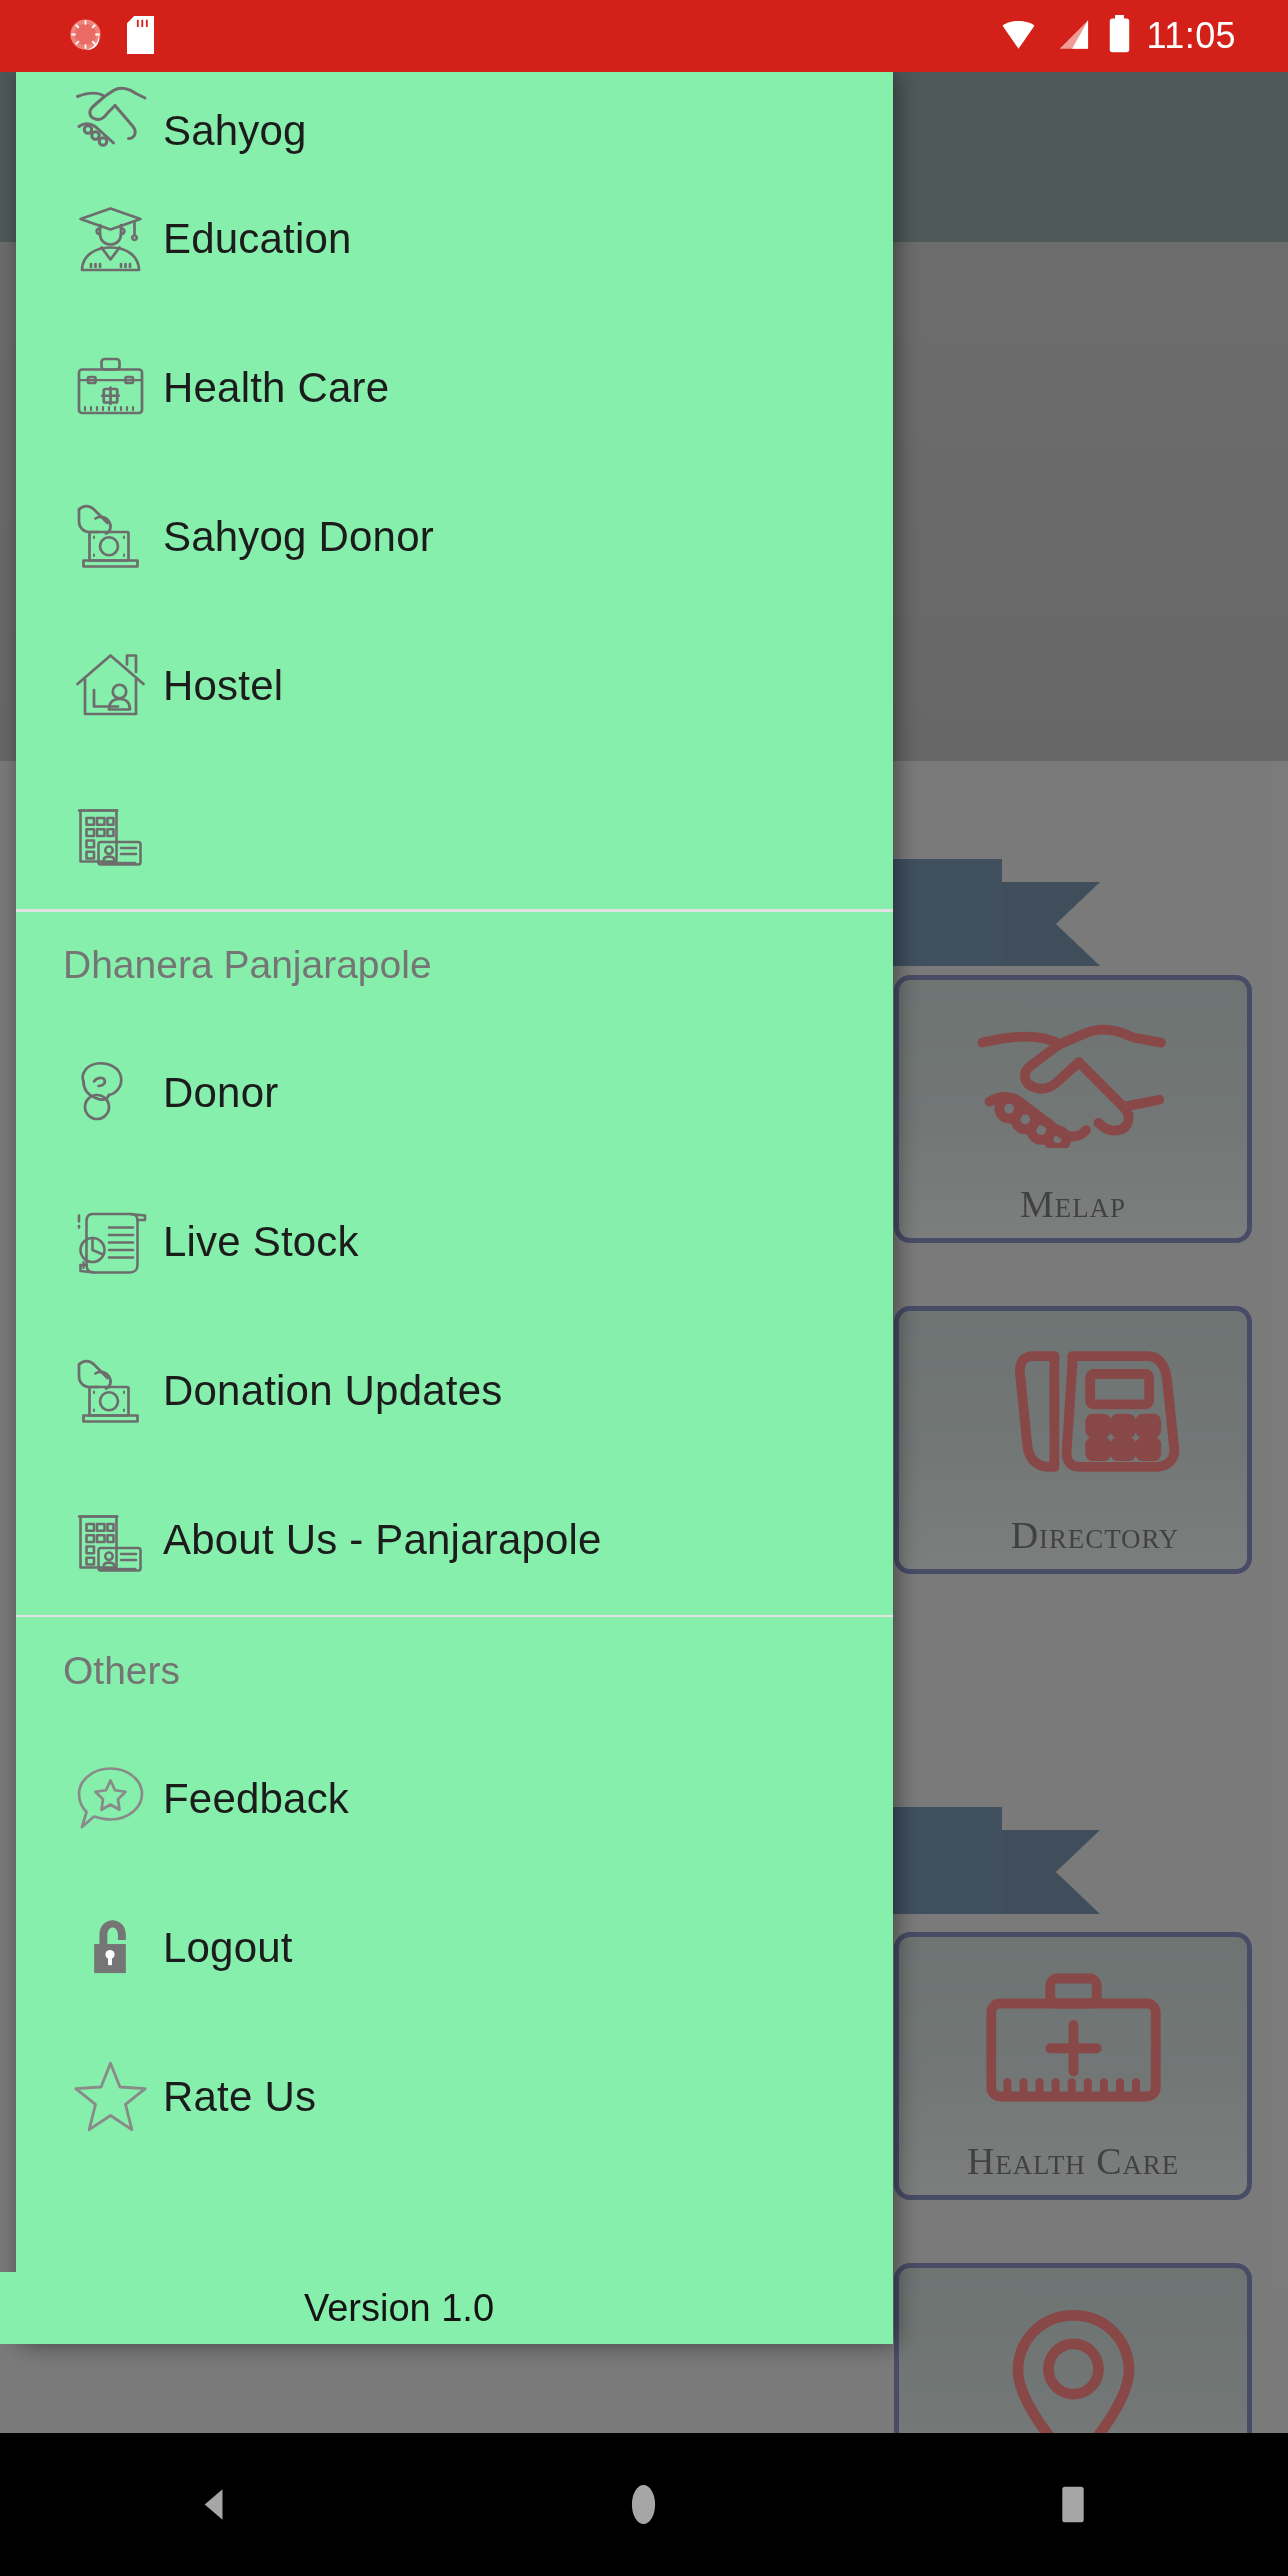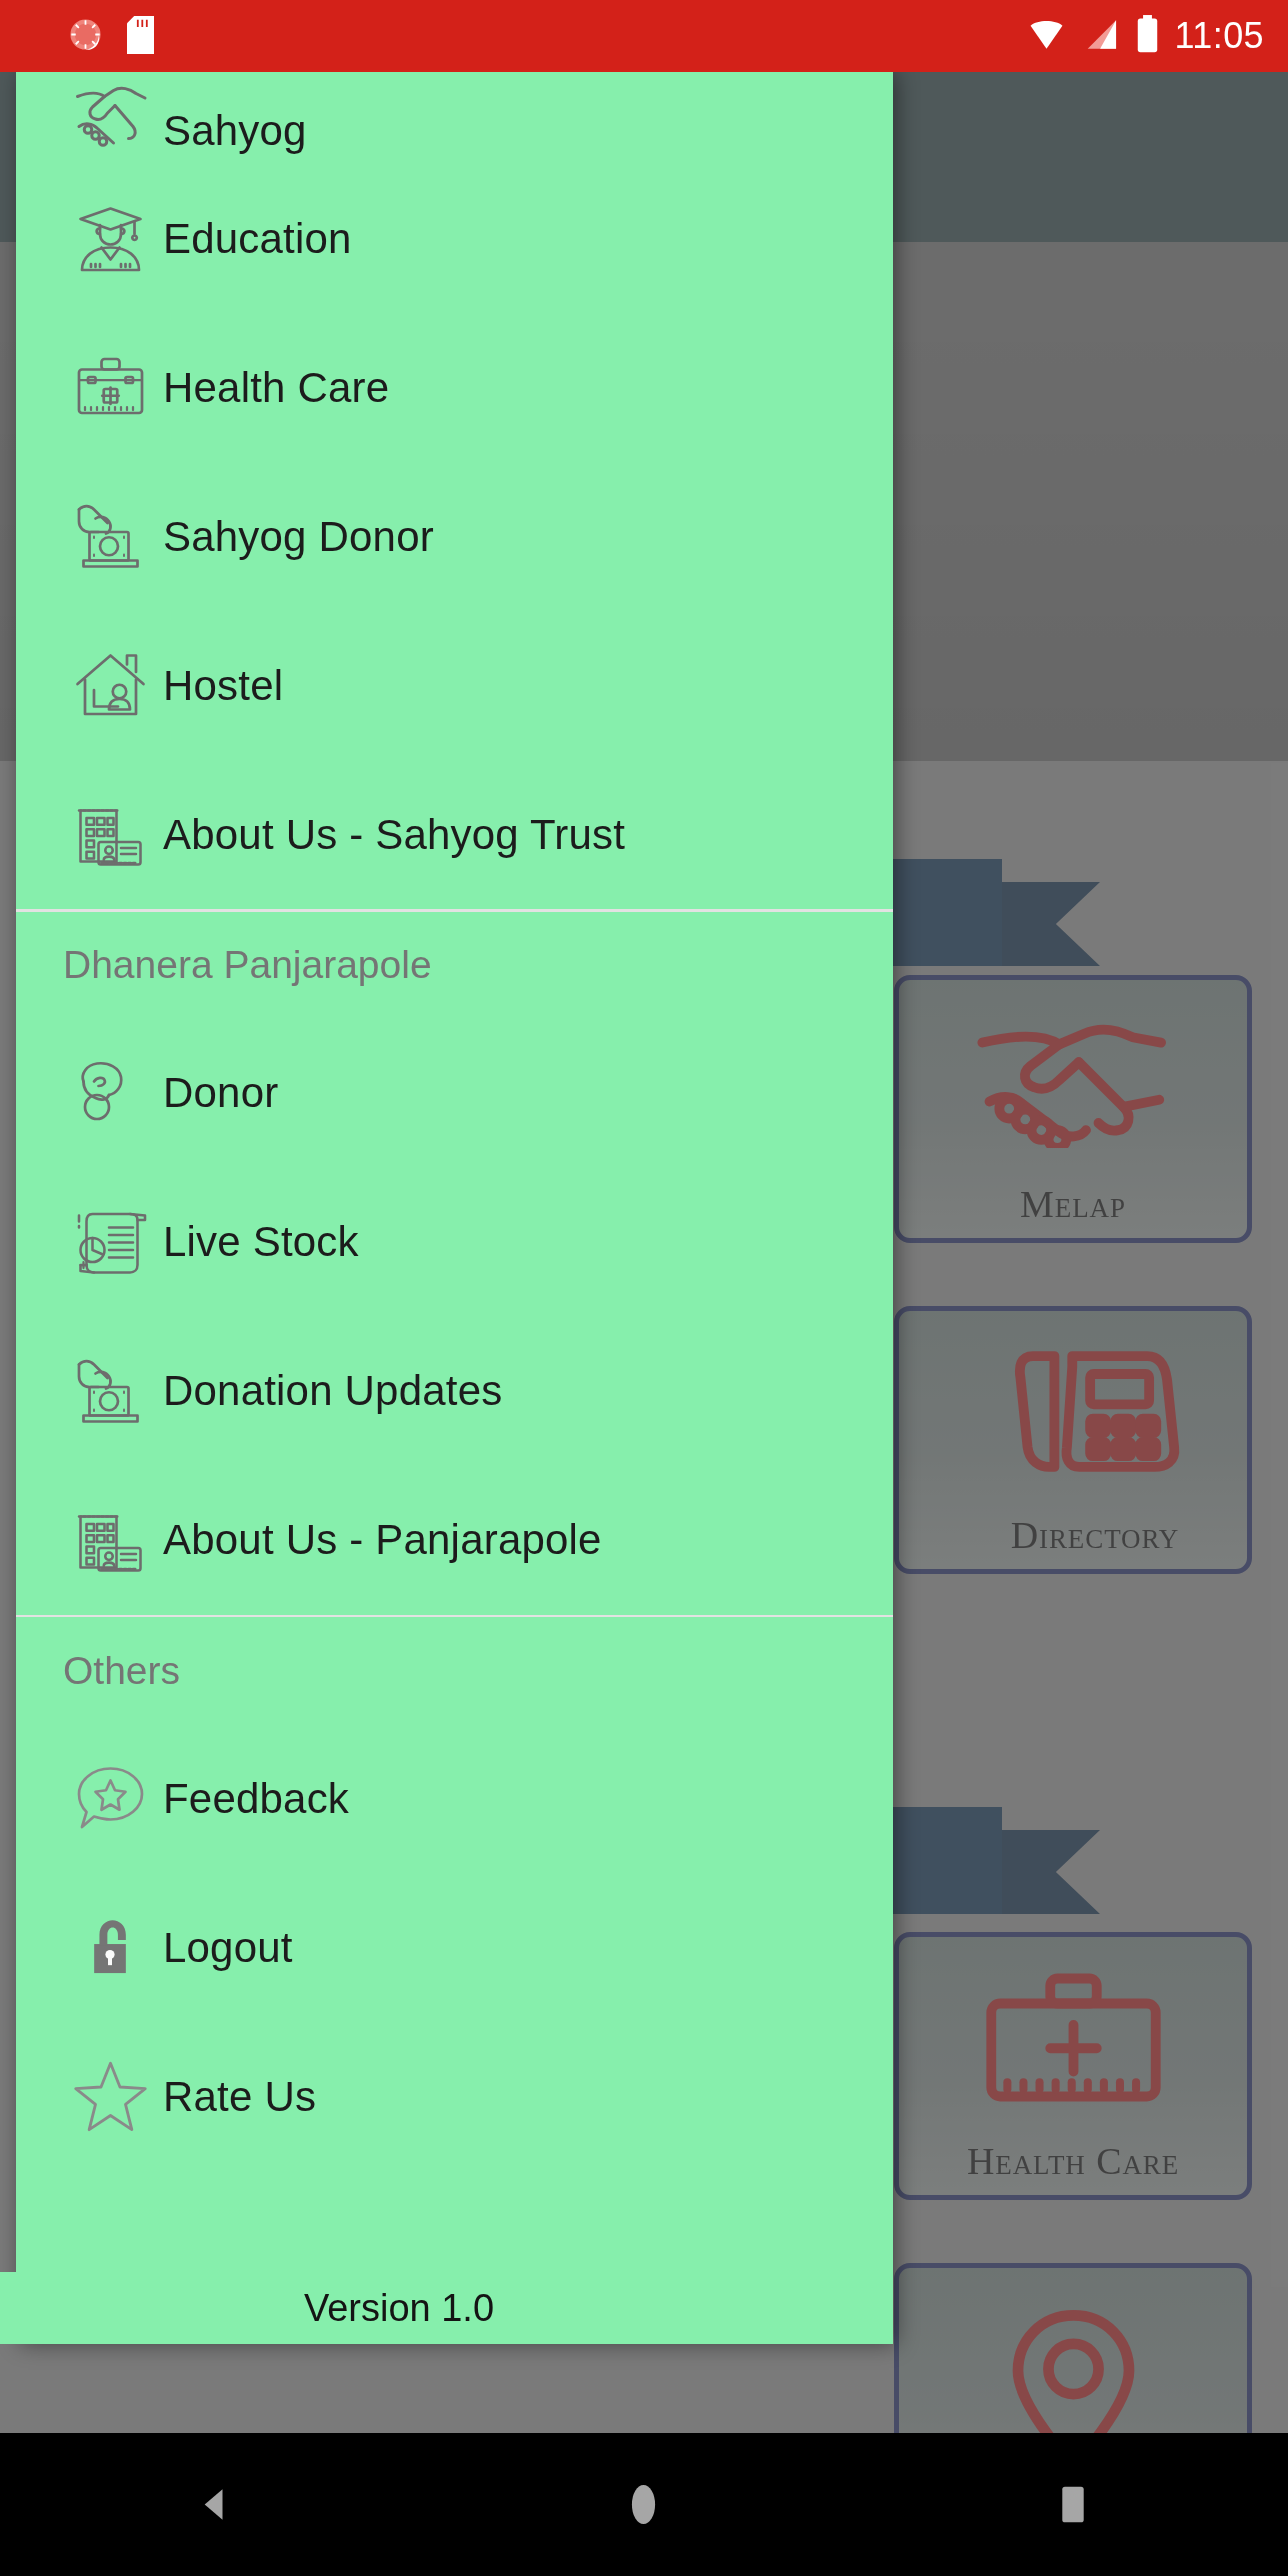--- a/index.html
+++ b/index.html
@@ -66,21 +66,21 @@
     letter-spacing:0.9px;
   }
 
   
   #statusbar {
     position:absolute; left:0; top:0; width:1288px; height:72px;
     background:#d32119; color:#fff; z-index:40;
     display:flex; align-items:center;
   }
   #statusbar .left { display:flex; align-items:center; gap:21.5px; padding-left:66px; }
-  #statusbar .right { margin-left:auto; display:flex; align-items:center; gap:16px; padding-right:24px; }
+  #statusbar .right { margin-left:auto; display:flex; align-items:center; gap:16px; padding-right:52px; }
   #statusbar .clock { font-size:36px; font-weight:500; letter-spacing:0.4px; }
 
   
   #drawer {
     position:absolute; left:0; top:72px; width:877px; height:2272px;
     background:#86efac; z-index:30;
     box-shadow:3.6px 0 21.5px rgba(0,0,0,.45);
     overflow:hidden;
     margin-left:16px;
   }
@@ -329,21 +329,20 @@
             <rect x="18" y="58" width="10" height="9"></rect>
             <rect x="18" y="73" width="10" height="9"></rect>
             <rect x="34" y="60" width="56" height="30" rx="3"></rect>
             <circle cx="48" cy="71" r="5"></circle>
             <path d="M41 84 C41 78 55 78 55 84"></path>
             <path d="M64 68 L84 68 M64 76 L84 76"></path>
             <path d="M38 88 L86 88" stroke-dasharray="3 3"></path>
           </g>
         </svg>
       </span>
-      <span class="nav-lbl">About Us - Sahyog Trust</span>
     </div>
 
     <div class="divider"></div>
 
     <div class="section-hd">
       <span>Dhanera Panjarapole</span>
     </div>
 
     <div class="nav-item">
       <span class="nav-ico">

